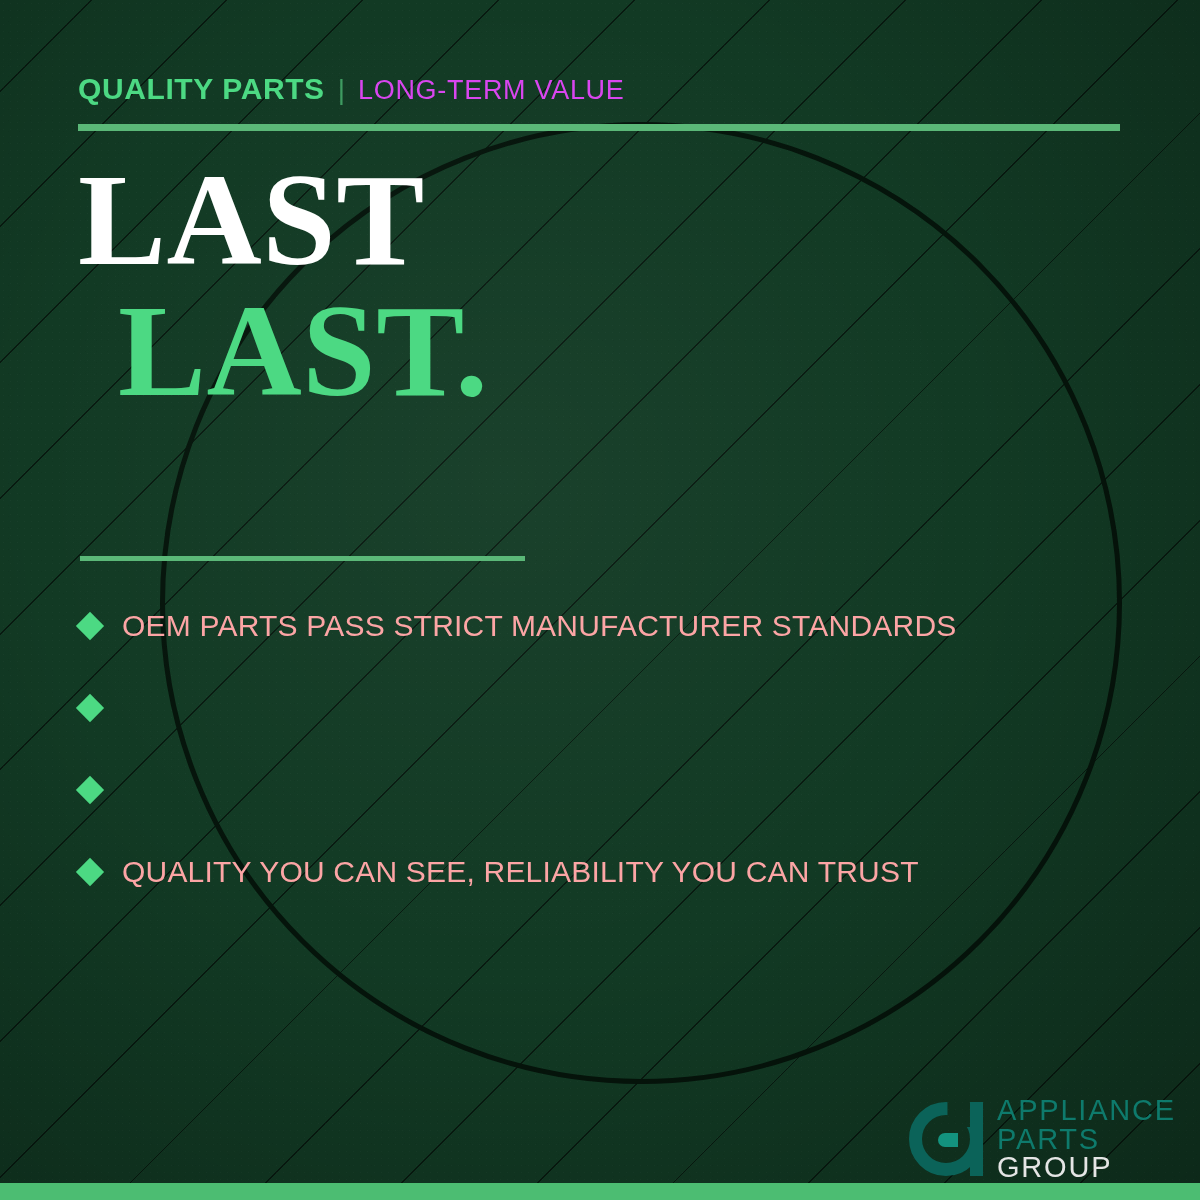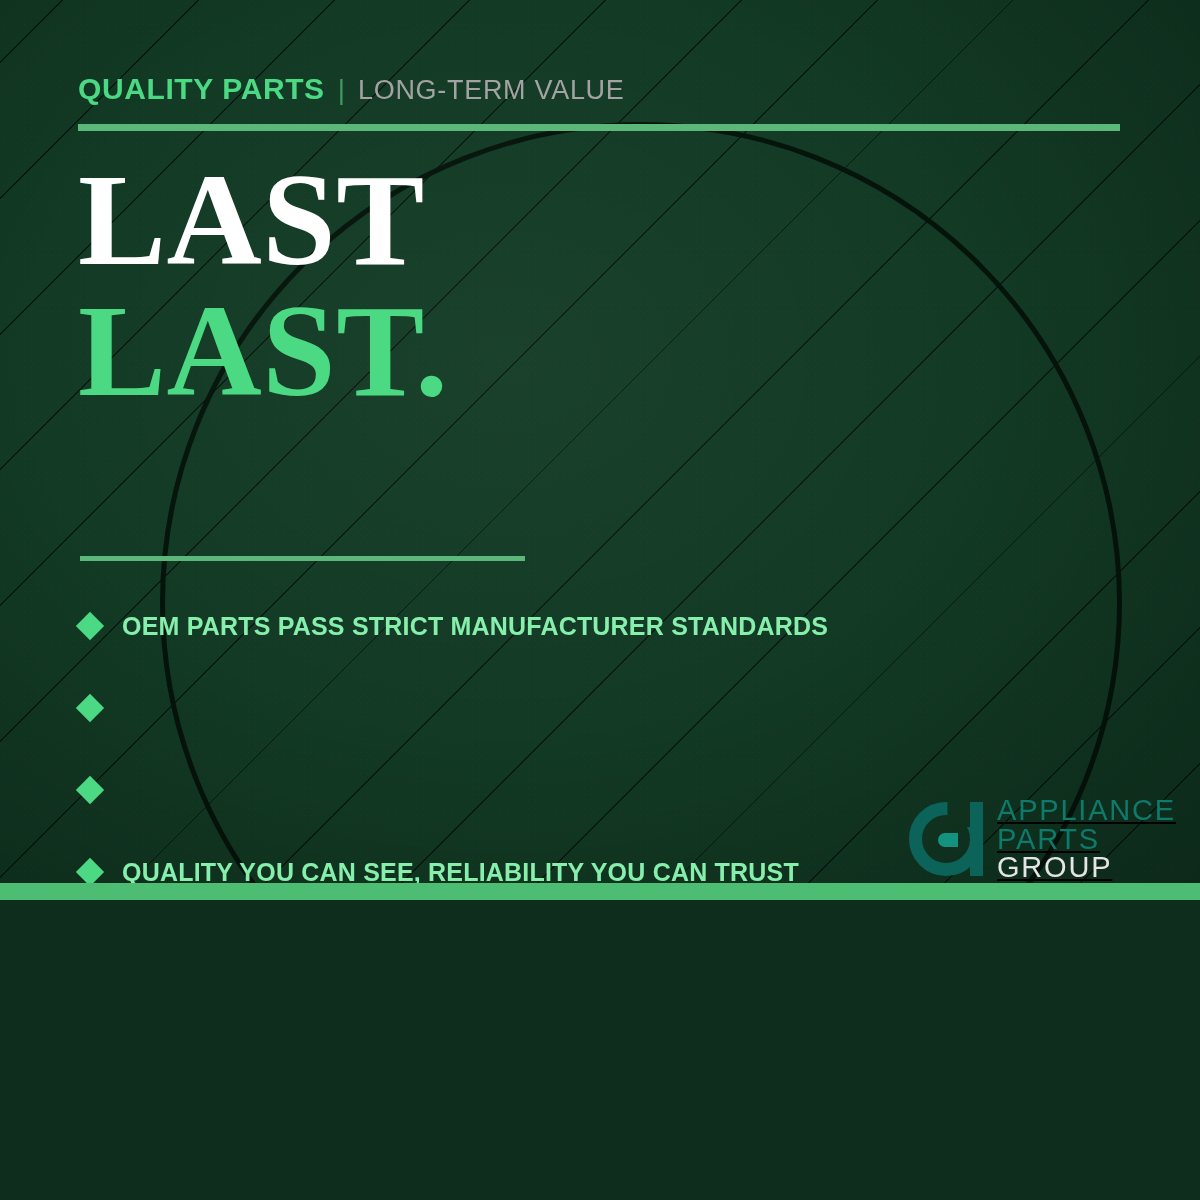--- a/index.html
+++ b/index.html
@@ -6,21 +6,21 @@
 
   html, body {
     width:1200px; height:1200px;
     background:#0e2d1c;
     font-family:"Liberation Sans", sans-serif;
     overflow:hidden;
   }
 
   #poster {
     position:relative;
-    width:1200px; height:900px;
+    width:1200px; height:1200px;
     background:#123a24;
     overflow:hidden;
   }
 
   
   .bg-diagonals {
     position:absolute; inset:0;
     background-image:repeating-linear-gradient(
         -45deg,
         rgba(0,0,0,0.55) 0px,
@@ -69,41 +69,41 @@
   }
   .kicker-main {
     font-size:30px; font-weight:bold;
     letter-spacing:0.6px;
     color:#4cd983;
   }
   .kicker-sep { font-size:28px; color:#3e9b61; font-weight:400; }
   .kicker-sub {
     font-size:27px; font-weight:400;
     letter-spacing:0.7px;
-    color:#a3a3a3;
+    color:#d946ef;
     text-align:right;
   }
 
   .rule-top {
     position:absolute; left:78px; top:124px;
     width:1042px; height:7px;
     background:#5bb878;
   }
 
   
   .headline {
     position:absolute; left:78px; top:155px;
     font-family:"Liberation Serif", serif;
     font-weight:bold;
     line-height:0.99;
     letter-spacing:0.5px;
   }
   .hl-line { display:block; font-size:132px; }
   .hl-white { color:#ffffff; }
-  .hl-green { color:#4cd983; }
+  .hl-green { color:#4cd983;margin-left:40px; }
 
   .rule-mid {
     position:absolute; left:80px; top:556px;
     width:445px; height:5px;
     background:#5bb878;
   }
 
   
   .bullets {
     position:absolute; left:80px; top:585px;
@@ -114,24 +114,24 @@
     gap:22px;
     height:82px;
   }
   .bullet-diamond {
     flex:0 0 auto;
     width:20px; height:20px;
     background:#4cd983;
     transform:rotate(45deg);
   }
   .bullet-text {
-    font-size:25px;
-    font-weight:bold;
+    font-size:30px;
+    font-weight:normal;
     letter-spacing:0.2px;
-    color:#86efac;
+    color:#fca5a5;
     white-space:nowrap;
     font-stretch:condensed;
   }
 
   
   .logo {
     position:absolute; right:24px; bottom:18px;
     display:flex; align-items:center; gap:14px;
     z-index:6;
   }
@@ -149,21 +149,20 @@
   }
   .logo-mark .tongue {
     position:absolute; left:29px; top:31px;
     width:20px; height:14px;
     background:#13937f;
     border-radius:8px 0 0 8px;
   }
   .logo-words {
     display:flex; flex-direction:column;
     line-height:0.99;
-    text-decoration:underline;
   }
   .logo-words span {
     font-size:29px;
     font-weight:400;
     letter-spacing:1.8px;
     color:#0e7a6c;
   }
   .logo-words span.dim { color:#e5e5e5; }
 
   

